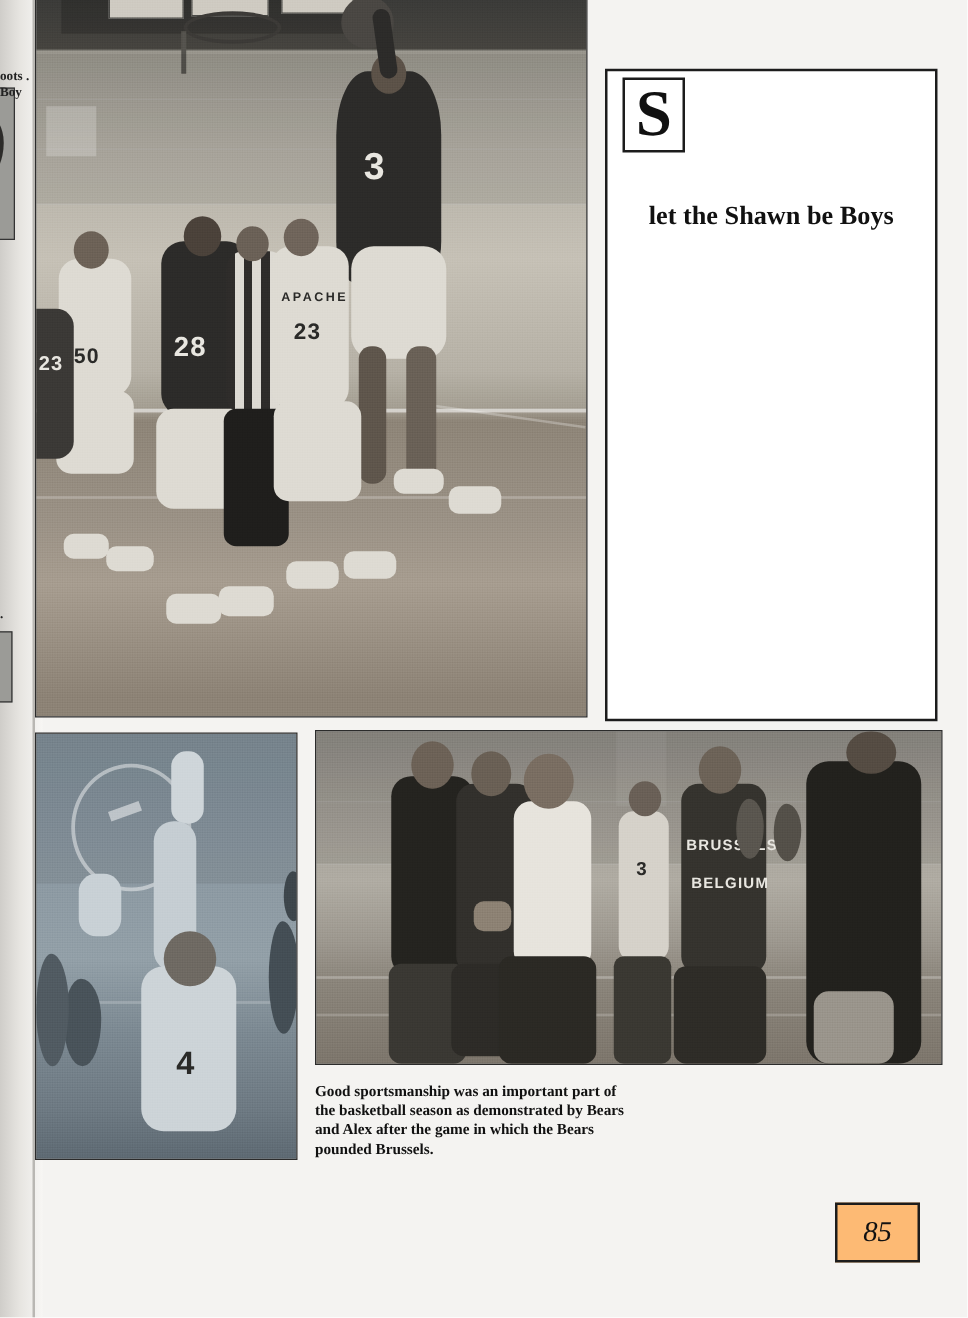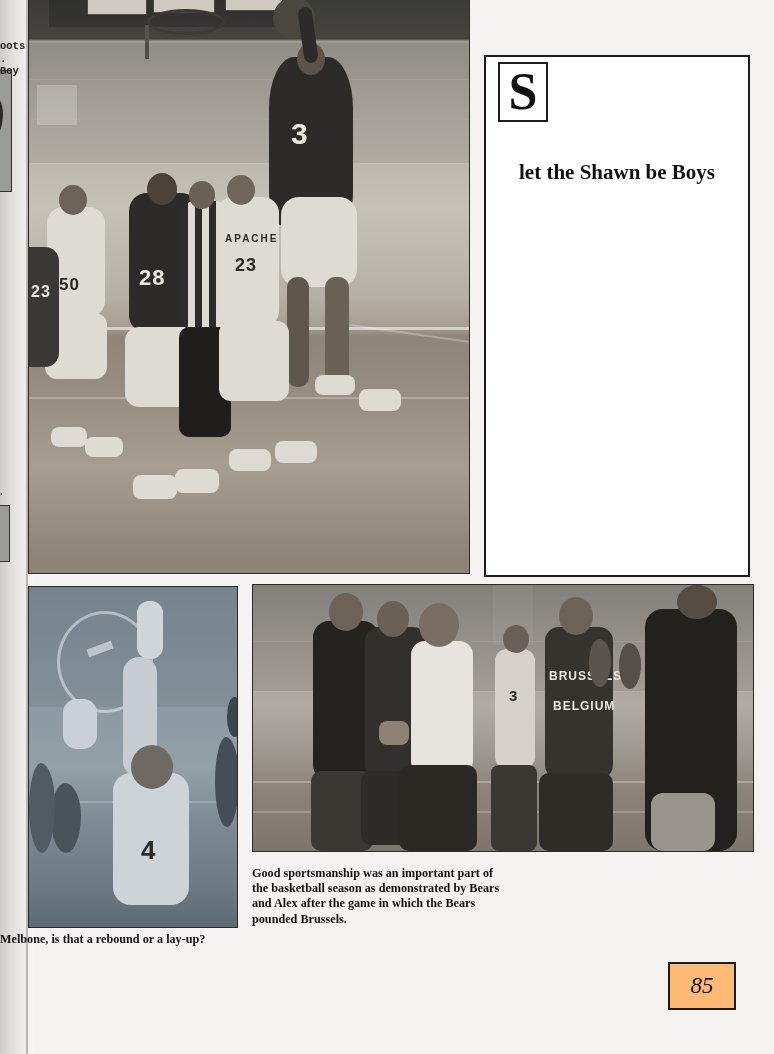--- a/index.html
+++ b/index.html
@@ -186,21 +186,21 @@
 
   
   .bleed-text {
     position: absolute;
     font-family: "Liberation Serif", serif;
     font-weight: bold;
     font-size: 10.5px;
     line-height: 12.5px;
     color: #222;
   }
-  #bleed-top { left: 0px; top: 40px; width: 26px; font-family: Liberation Mono, monospace; }
+  #bleed-top { left: 0px; top: 56px; width: 26px; }
   #bleed-mid { left: 0px; top: 486px; width: 16px; }
   .bleed-photo {
     position: absolute;
     background: #9b9b97;
     border: 1px solid #333;
     overflow: hidden;
   }
   #bleed-photo-top { left: -20px; top: 70px; width: 30px; height: 120px; }
   #bleed-photo-mid { left: -20px; top: 505px; width: 28px; height: 55px; }
 
@@ -379,17 +379,16 @@
     <div class="skin-blob" style="left:424px;top:0px;width:40px;height:34px;background:#554c43;"></div>
     <div class="light-blob" style="left:398px;top:208px;width:64px;height:58px;border-radius:12px;background:#9a958c;"></div>
 
     <div class="dark-blob" style="left:336px;top:54px;width:22px;height:48px;background:#5a564f;"></div>
     <div class="dark-blob" style="left:366px;top:58px;width:22px;height:46px;background:#545049;"></div>
 
     <div class="noise"></div>
   </div>
 
   <div class="caption" id="caption-center">Good sportsmanship was an important part of the basketball season as demonstrated by Bears and Alex after the game in which the Bears pounded Brussels.</div>
-  <div class="caption" id="caption-left">Melbone, is that a rebound or a lay-up?</div>
 
   <div id="page-number-box">85</div>
 
 </div>
 
 </body></html>

